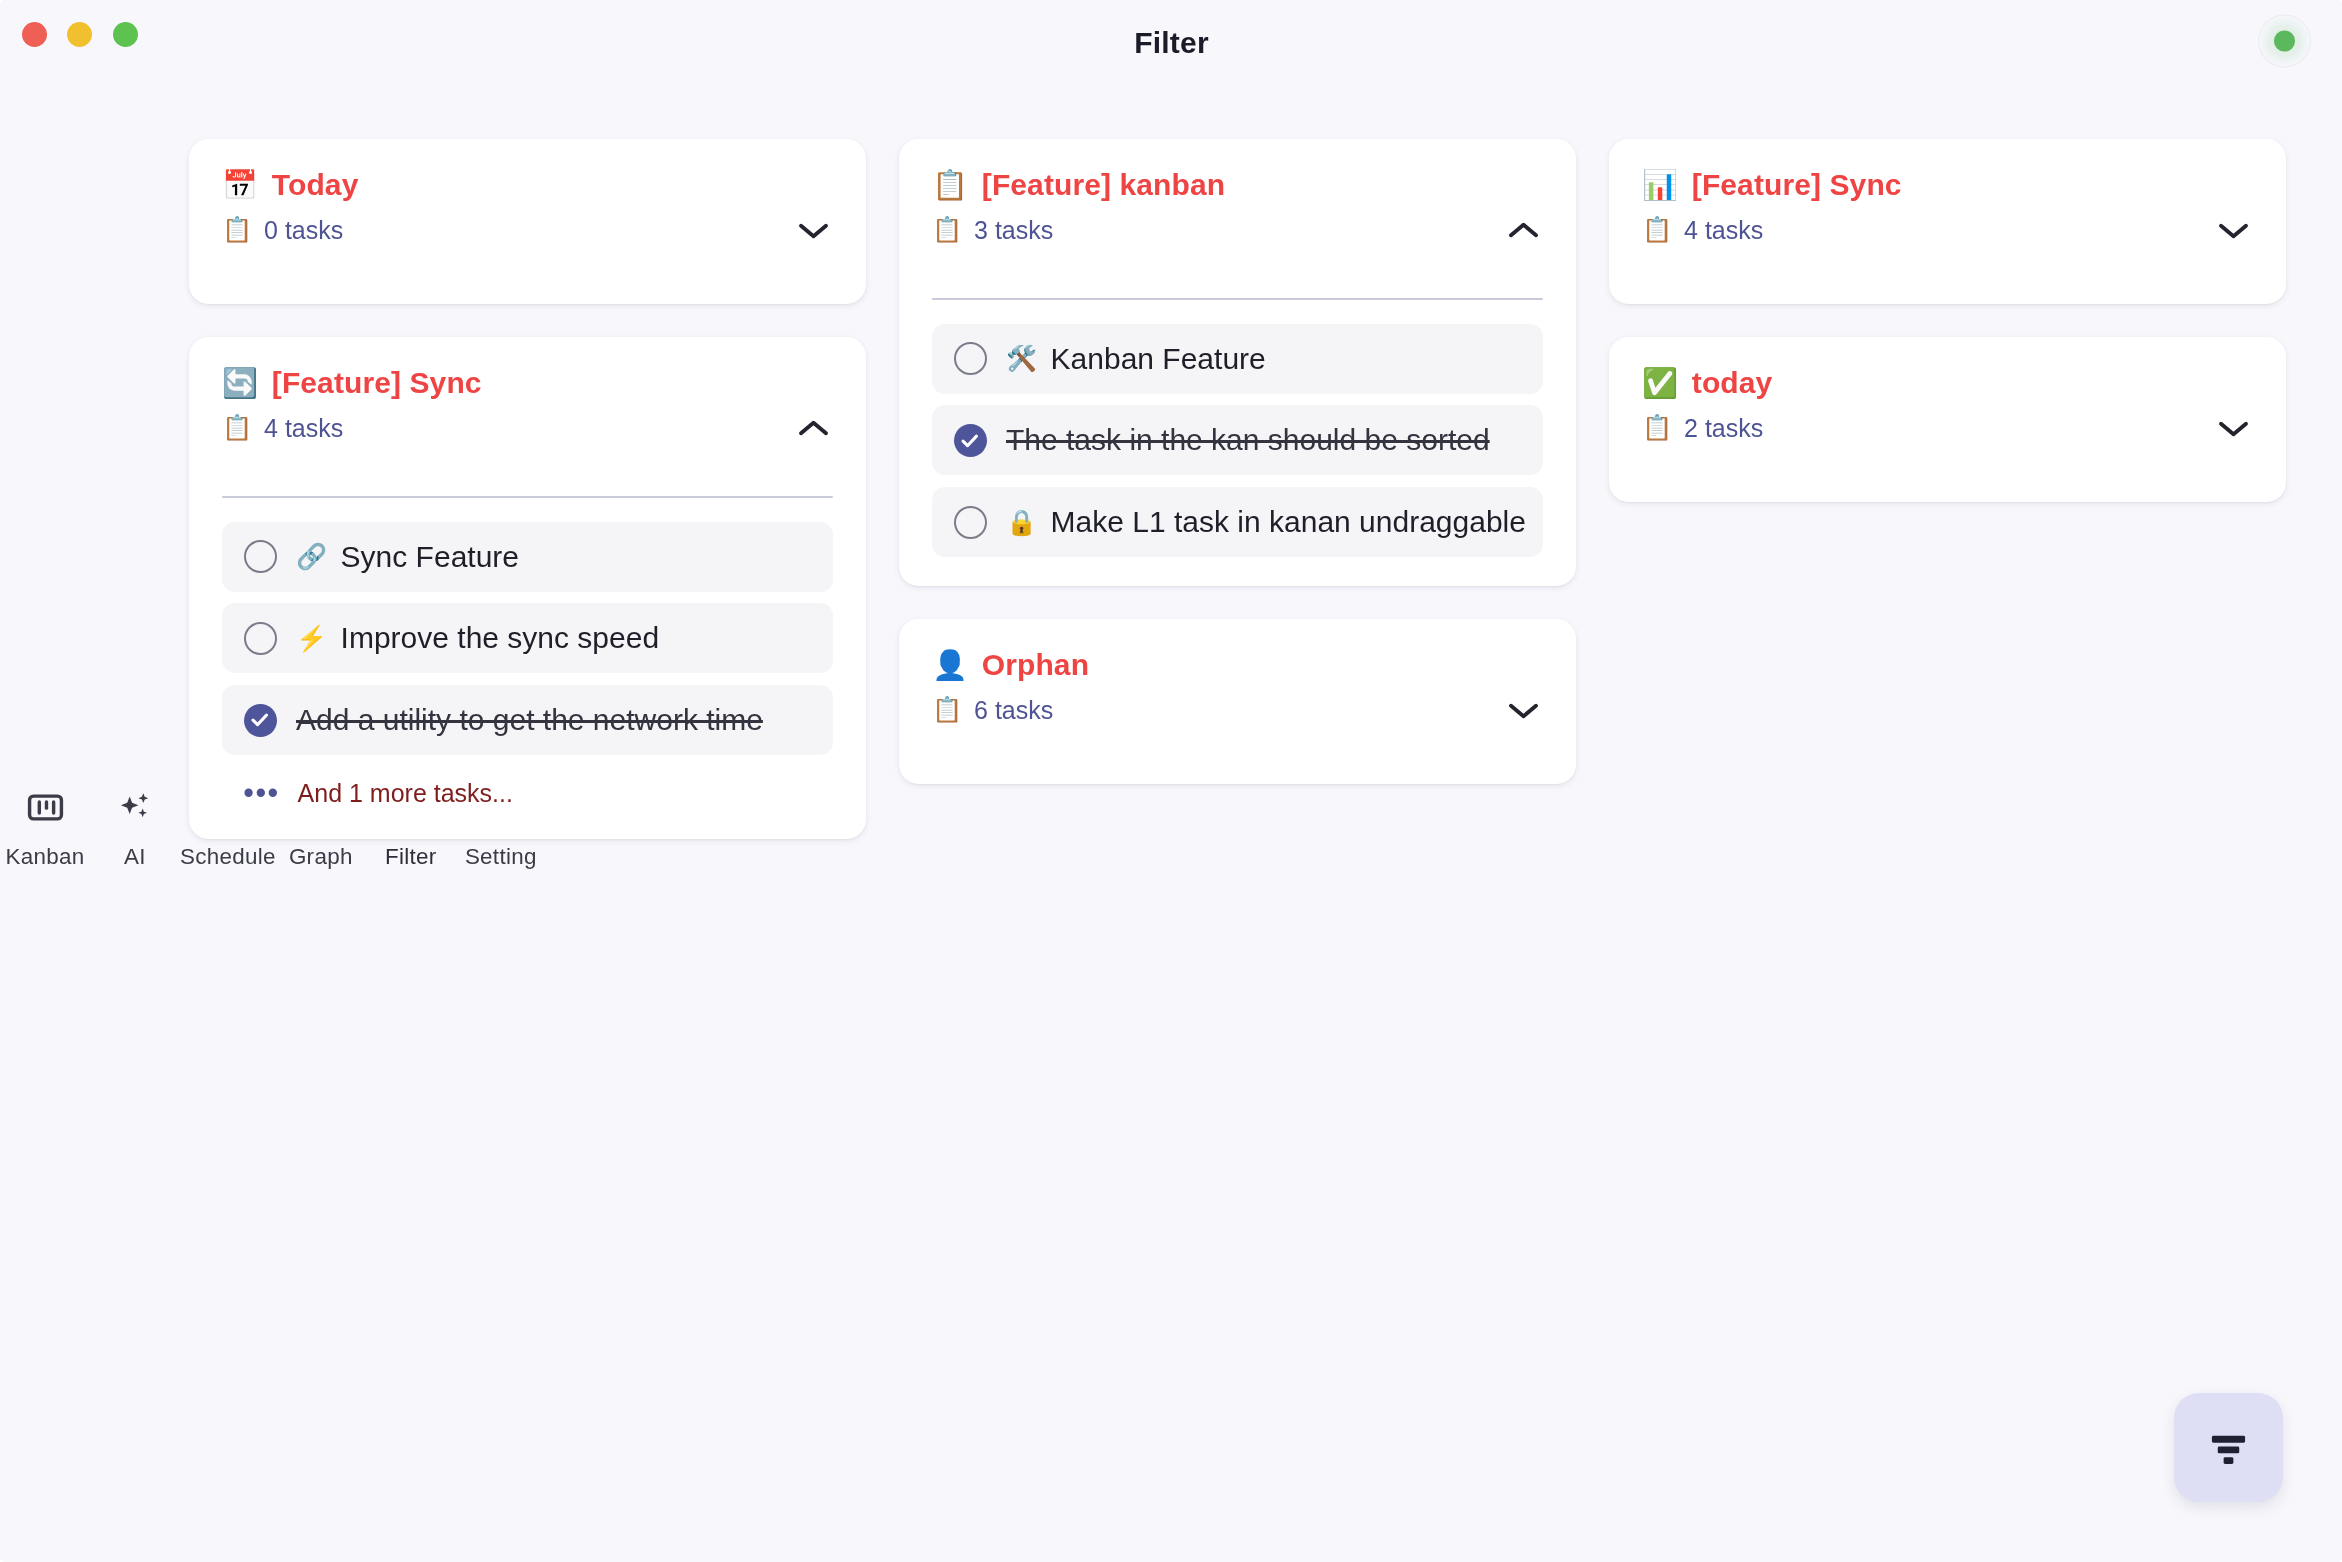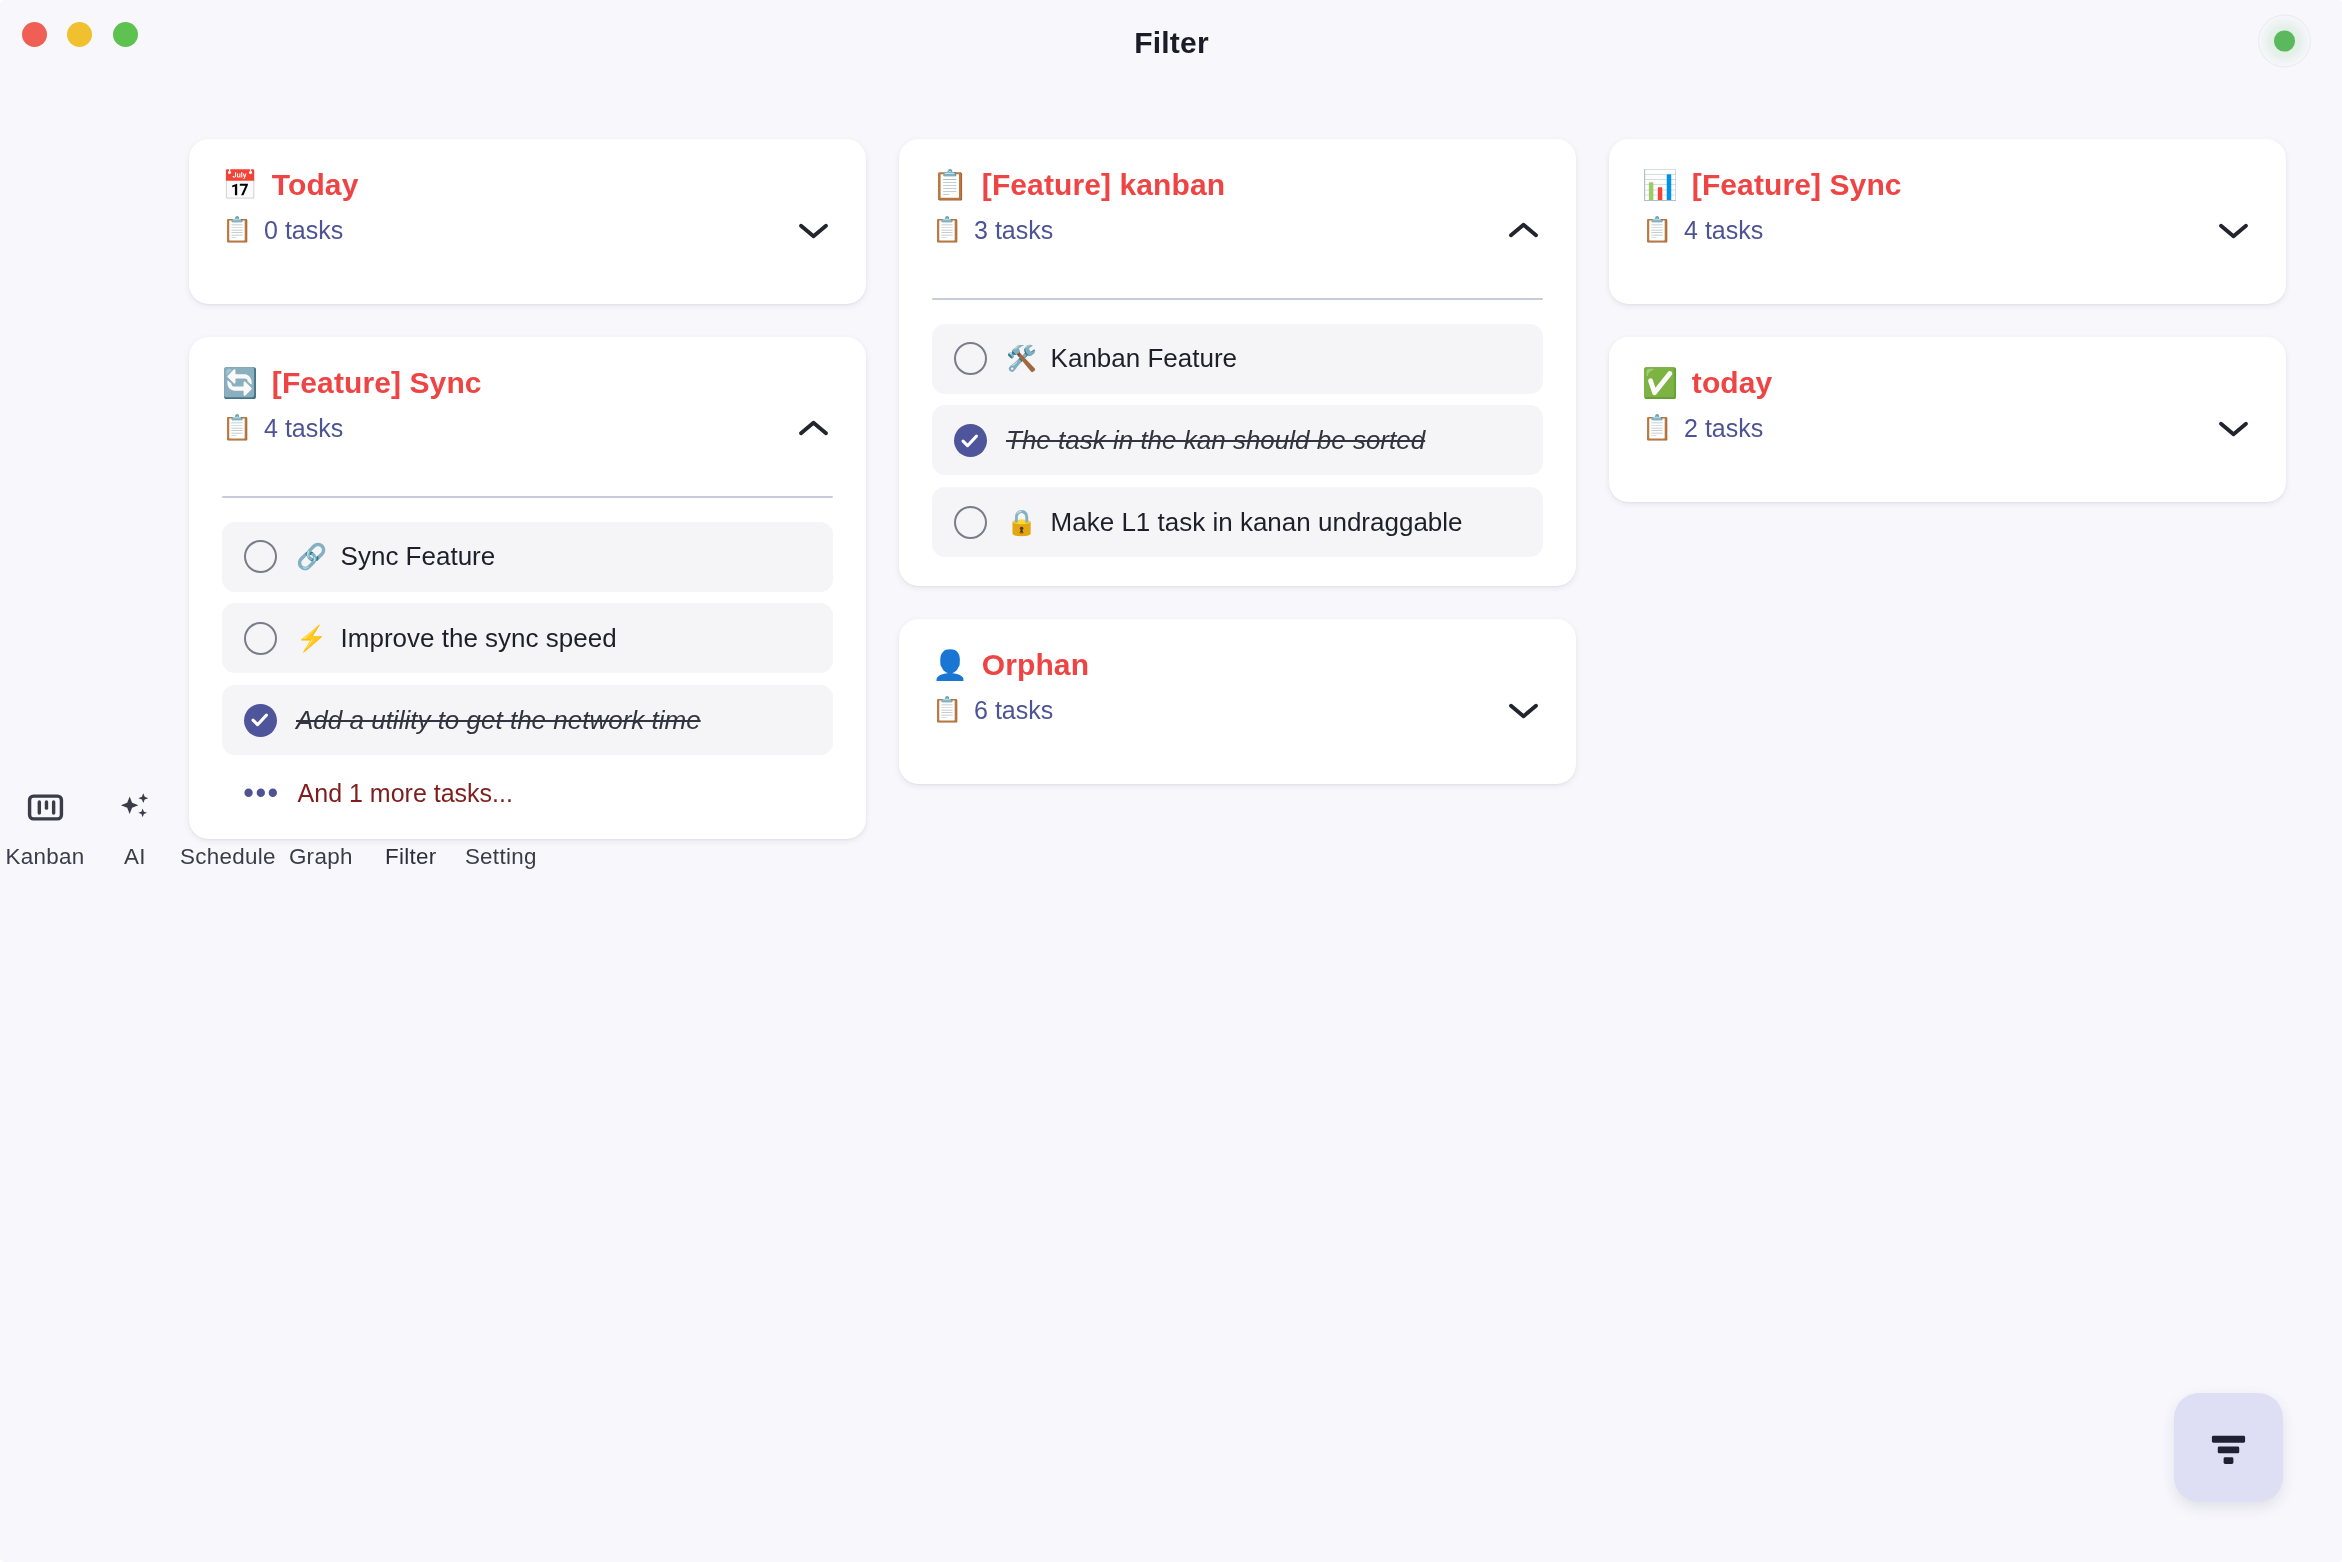--- a/index.html
+++ b/index.html
@@ -238,30 +238,30 @@
 
   .task-emoji {
     font-size: 25px;
     line-height: 1;
     margin-left: 19.5px;
     width: 29px;
     text-align: center;
     display: inline-block;
   }
   .task-label {
-    font-size: 26px;
+    font-size: 30px;
     color: #1e1f29;
     margin-left: 15.6px;
     white-space: nowrap;
   }
   .task-row.done .task-label {
     text-decoration: line-through;
     color: #33343f;
   }
-  .task-row.done .task-label { margin-left: 19.5px; font-style: italic; }
+  .task-row.done .task-label { margin-left: 19.5px; }
 
   .more-row {
     display: flex;
     align-items: center;
     gap: 17.6px;
     padding: 23.4px 21.5px 2px 21.5px;
     cursor: pointer;
   }
   .more-dots {
     color: #4d5393;

